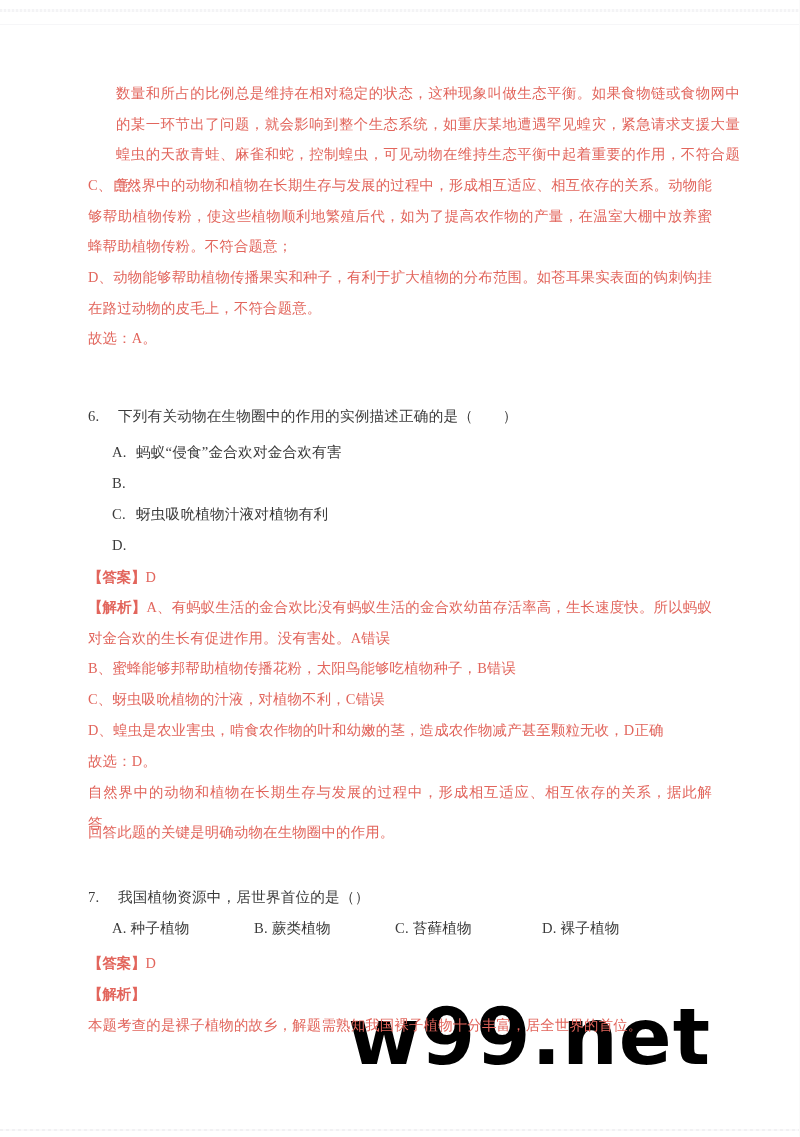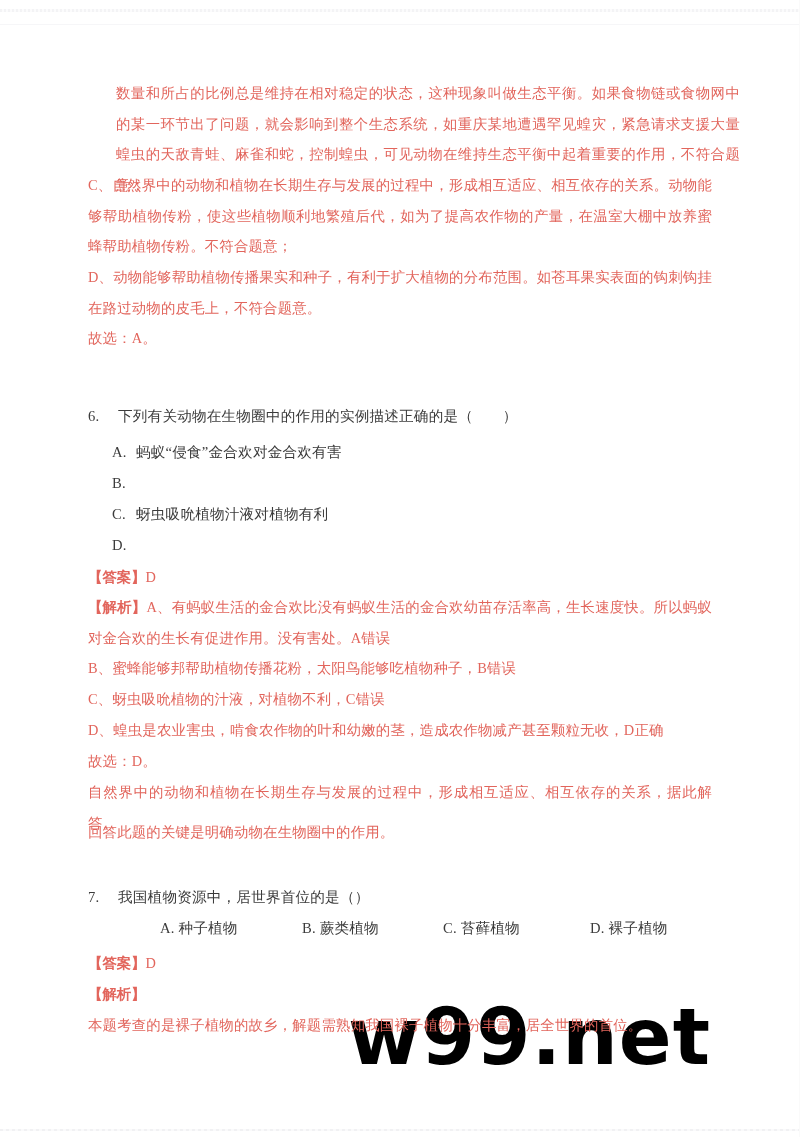--- a/index.html
+++ b/index.html
@@ -141,21 +141,20 @@
   }
   .optlabel {
     width: 24px;
     flex: 0 0 24px;
   }
 
   
   .optinline {
     display: flex;
     align-items: center;
-    margin-left: 48px;
   }
   .optinline .cell {
     white-space: nowrap;
   }
 
   .ans-line {
     font-size: 14.4px;
     line-height: 30px;
   }
 </style>

